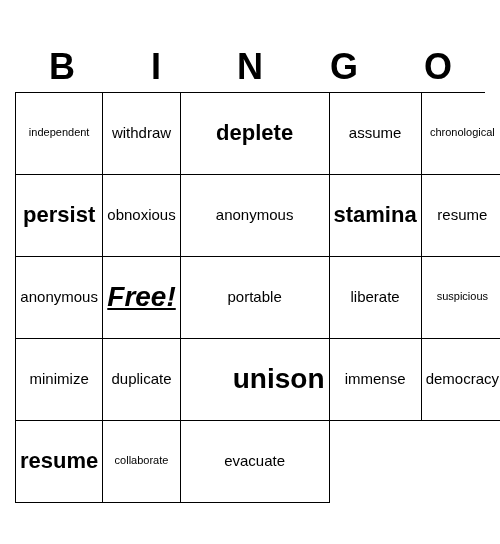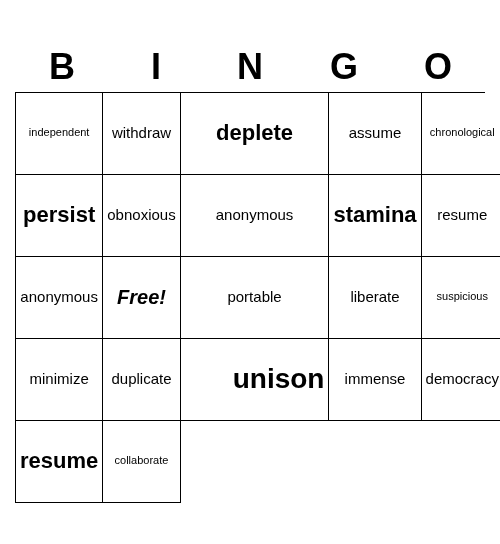--- a/index.html
+++ b/index.html
@@ -72,23 +72,24 @@
       font-weight: bold;
     }
 
     .size-xlarge {
       font-size: 28px;
       font-weight: bold;
       margin-left: 48px;
     }
 
     .free-cell {
-      font-size: 20px;
+      font-size: 28px;
       font-weight: bold;
       font-style: italic;
+      text-decoration: underline;
     }
   </style>
 </head>
 <body>
 
 <div class="bingo-card">
   <div class="bingo-header">
   <div class="bingo-header-cell">B</div>
       <div class="bingo-header-cell">I</div>
       <div class="bingo-header-cell">N</div>
@@ -155,14 +156,17 @@
       </div>
       <div class="bingo-cell">
         <span class="size-medium">democracy</span>
       </div>
       <div class="bingo-cell">
         <span class="size-large">resume</span>
       </div>
       <div class="bingo-cell">
         <span class="size-small">collaborate</span>
       </div>
+      <div class="bingo-cell">
+        <span class="size-medium">evacuate</span>
+      </div>
     </div>
 </div>
 
 </body></html>

